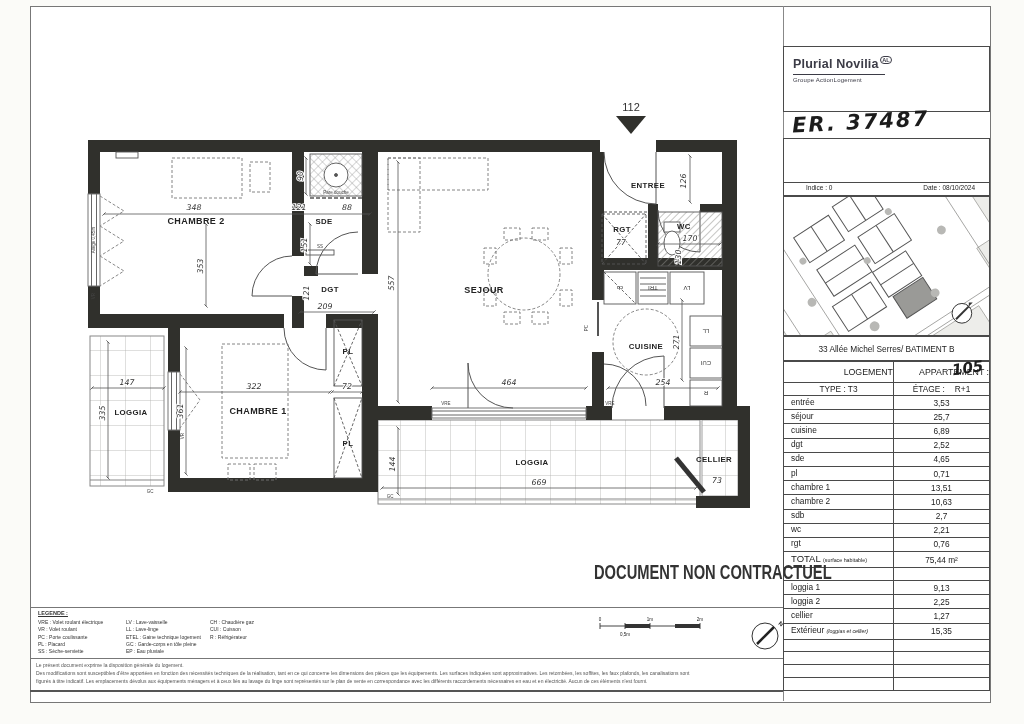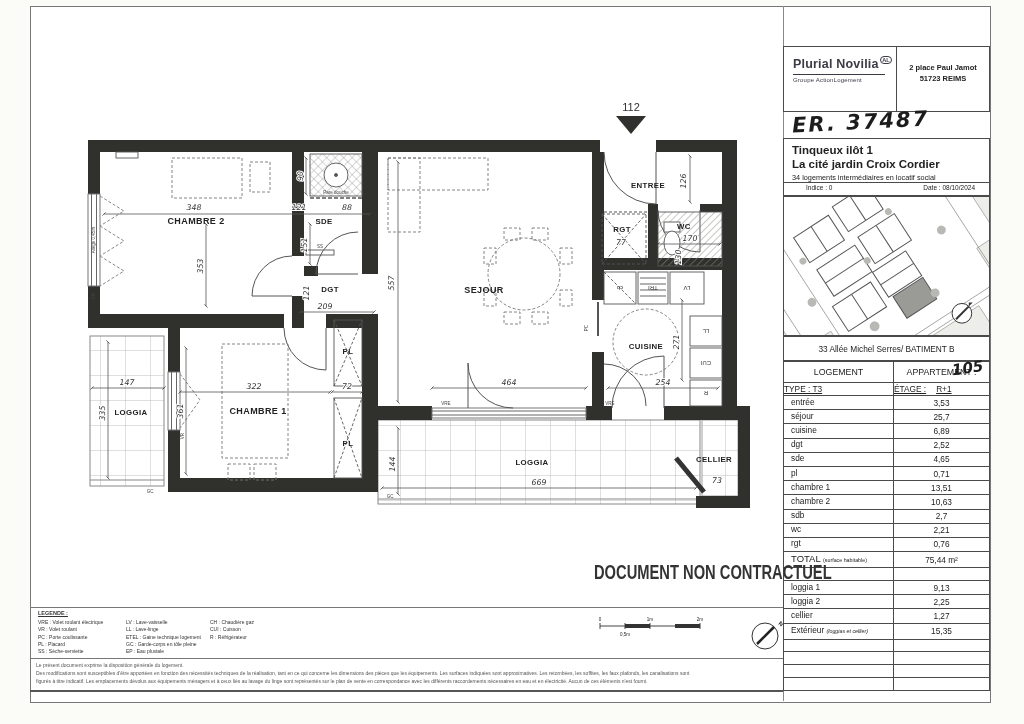--- a/index.html
+++ b/index.html
@@ -29,22 +29,22 @@
     display:flex;justify-content:space-between;padding:1px 14px 0 22px;font-size:6.5px;box-sizing:border-box;}
   #map-box{top:196px;height:140px;overflow:hidden;}
   #addr-bar{top:336px;height:25px;display:flex;align-items:center;justify-content:center;font-size:8.3px;}
 
   
   #areas-table{position:absolute;left:783px;top:361px;width:207px;border-collapse:collapse;
     font-size:8.3px;table-layout:fixed;background:#fff;}
   #areas-table td{border:1px solid #4a4a4a;height:14.2px;padding:0 0 2px 7px;box-sizing:border-box;}
   #areas-table td.val{text-align:center;padding:0;margin-top:8px;}
   #areas-table col.c1{width:110px}
-  #areas-table tr.hdr td{height:21px;text-align:center;padding:0;font-size:8.8px;position:relative;}
-  #areas-table tr.hdr2 td{height:13px;text-align:left;padding:0;text-decoration:underline;}
+  #areas-table tr.hdr td{height:21px;text-align:right;padding:0;font-size:8.8px;position:relative;}
+  #areas-table tr.hdr2 td{height:13px;text-align:center;padding:0;}
   #areas-table tr.total td{height:16px;}
   #areas-table tr.blank td{height:13px;}
   #areas-table tr.blank2 td{height:12.8px;}
   .hand-num{position:absolute;right:6px;top:-3px;font-size:15px;transform:rotate(-8deg);}
   .bold{font-weight:normal;margin-top:8px;} .tiny{font-size:5.3px;} .it{font-style:italic;}
 
   
   .hline{background:#777;height:1px;left:30px;width:753px;}
   #legend-title{left:38px;top:610px;font-size:5.5px;font-weight:bold;text-decoration:underline;color:#333;}
   .legend-col{top:619px;font-size:5px;line-height:7.3px;color:#333;white-space:nowrap;}
@@ -308,34 +308,25 @@
     <text class="nt" x="390" y="498">GC</text>
   </g>
 </svg>
 
 <div class="abs panel-box" id="brand-box">
   <div id="brand-cell">
     <div id="brand-name"><span>Plurial Novilia</span><span id="brand-badge">AL</span></div>
     <div id="brand-rule"></div>
     <div id="brand-sub">Groupe ActionLogement</div>
   </div>
-  <div id="addr-cell">
-    <div>2 place Paul Jamot</div>
-    <div>51723 REIMS</div>
-  </div>
 </div>
 
 <div class="abs hand" id="ref-hand">ER. 37487</div>
 
 <div class="abs panel-box" id="title-box">
-  <div id="title-lines">
-    <div class="title-line">Tinqueux ilôt 1</div>
-    <div class="title-line">La cité jardin Croix Cordier</div>
-    <div id="title-sub">34 logements intermédiaires en locatif social</div>
-  </div>
   <div id="indice-row">
     <span>Indice : 0</span>
     <span>Date : 08/10/2024</span>
   </div>
 </div>
 
 <div class="abs panel-box" id="map-box">
   <svg width="205" height="138" viewBox="0 0 207 140">
     <g transform="rotate(-33 103 70)" stroke-width="0.7">
       <g fill="#ededea" stroke="#9a9a97">

